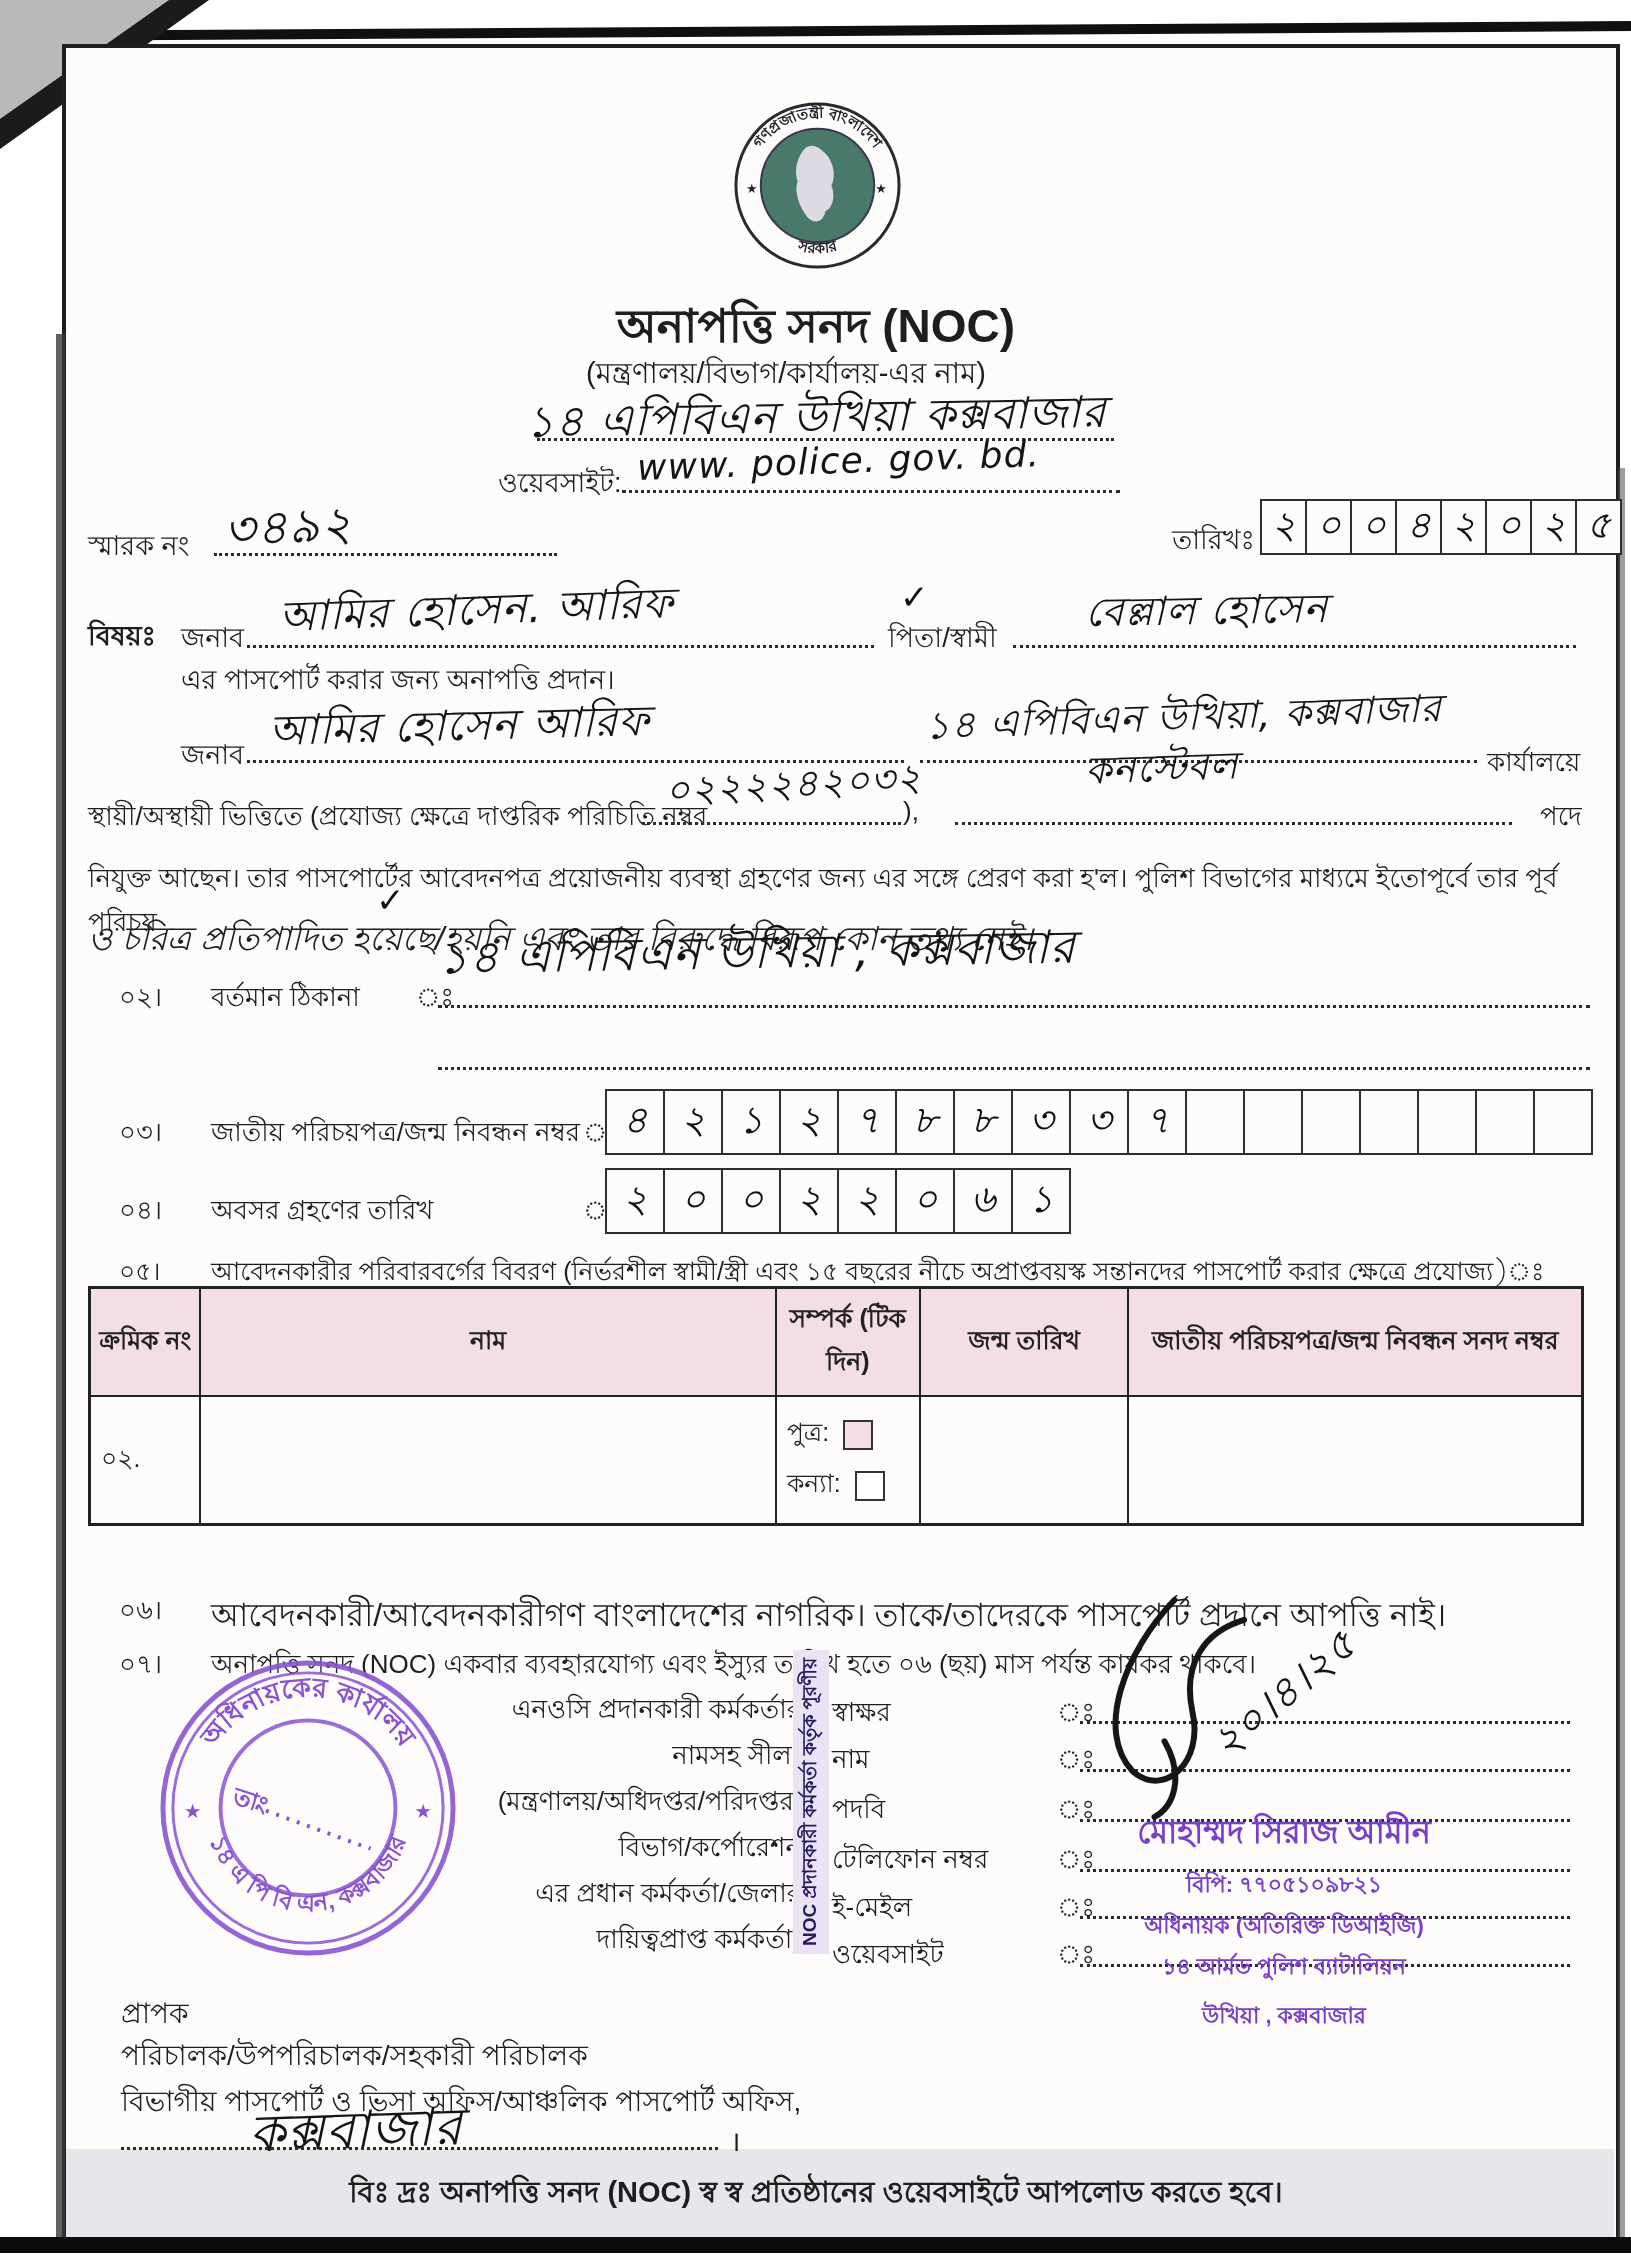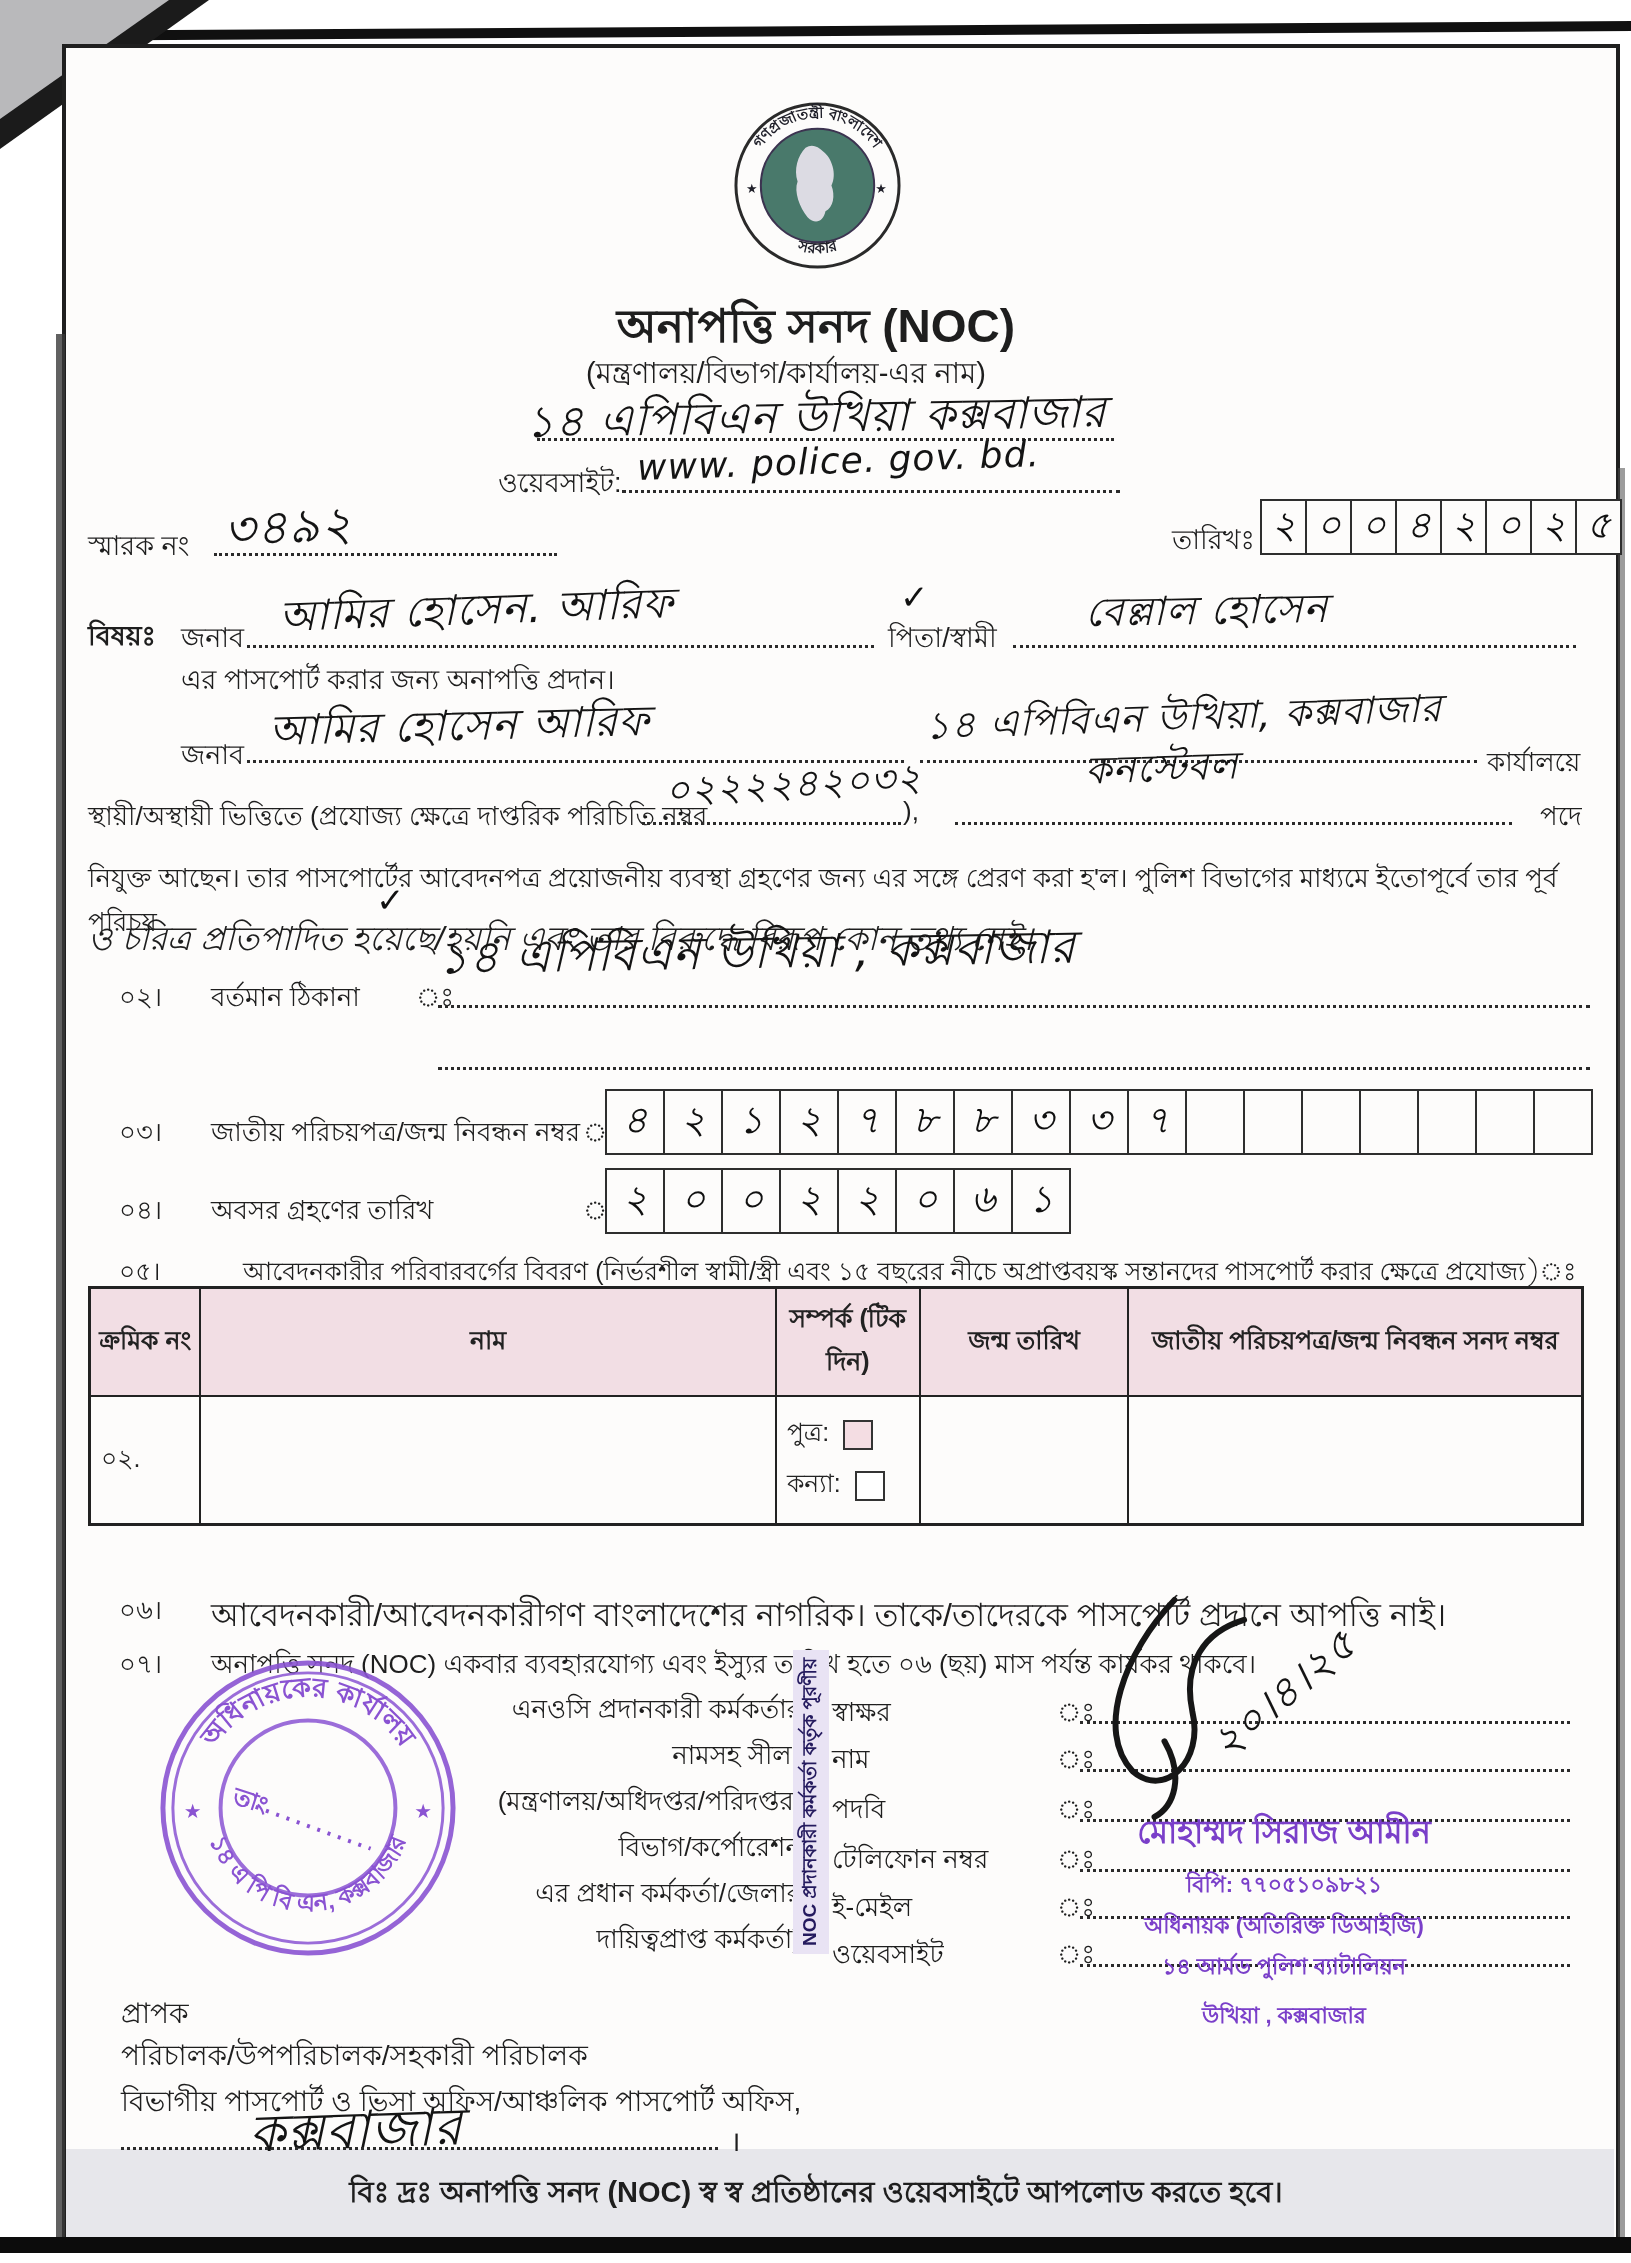--- a/index.html
+++ b/index.html
@@ -226,21 +226,21 @@
     </div>
   <div class="digit-cell" style="width:56px;height:62px;">
       <span>৬</span>
     </div>
   <div class="digit-cell" style="width:56px;height:62px;">
       <span>১</span>
     </div>
 </div>
 
 <div class="abs print" style="left:119px;top:1252px;font-size:25px;">০৫।</div>
-<div class="abs print" style="left:211px;top:1252px;width:1383px;font-size:25px;margin-left:32px;">আবেদনকারীর পরিবারবর্গের বিবরণ (নির্ভরশীল স্বামী/স্ত্রী এবং ১৫ বছরের নীচে অপ্রাপ্তবয়স্ক সন্তানদের পাসপোর্ট করার ক্ষেত্রে প্রযোজ্য)ঃ</div>
+<div class="abs print" style="left:211px;top:1252px;width:1383px;font-size:25px;">আবেদনকারীর পরিবারবর্গের বিবরণ (নির্ভরশীল স্বামী/স্ত্রী এবং ১৫ বছরের নীচে অপ্রাপ্তবয়স্ক সন্তানদের পাসপোর্ট করার ক্ষেত্রে প্রযোজ্য)ঃ</div>
 
 <table class="fam-table">
   <colgroup>
       <col style="width:111px;">
       <col style="width:577px;">
       <col style="width:144px;">
       <col style="width:209px;">
       <col style="width:455px;">
     </colgroup>
   <tbody>

